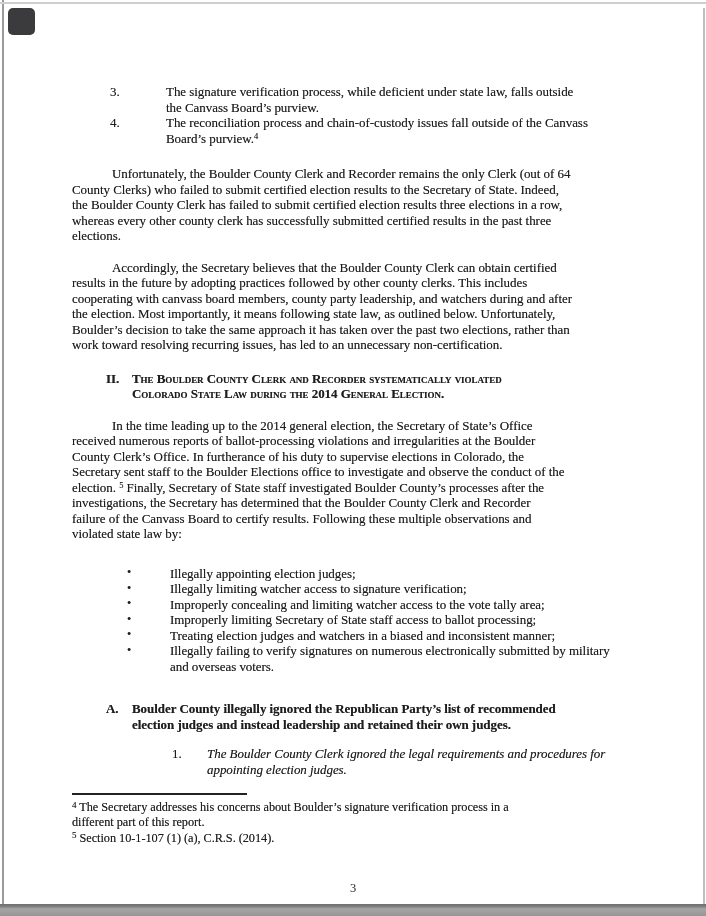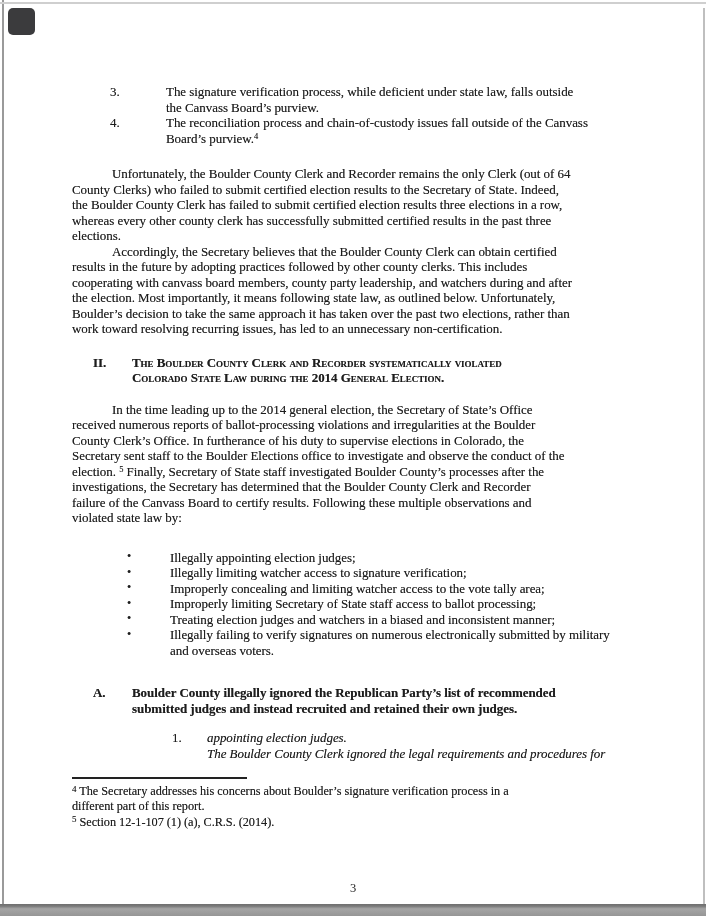--- a/index.html
+++ b/index.html
@@ -32,30 +32,30 @@
     text-shadow:0 0 0.45px rgba(10,10,10,0.5);
   }
   .ln{display:block;}
   .para{margin:0 0 0 0;}
   .para .lines.first .ln:first-child{padding-left:40px;}
   
   .nlist{margin-bottom:20px;}
   .nitem{position:relative;padding-left:94px;}
   .nitem .nnum{position:absolute;left:38px;top:0;}
   
-  .p1{margin-bottom:0;}
+  .p1{margin-bottom:16px;}
   .p2{margin-bottom:18px;}
   .h2{margin-bottom:16px;}
   .p3{margin-bottom:24px;}
   .blist{margin-bottom:27px;}
   .hA{margin-bottom:14px;}
   .sub1{margin-bottom:6px;}
   
   .h2,.hA{position:relative;padding-left:60px;font-weight:bold;}
-  .h2 .hlabel,.hA .hlabel{position:absolute;left:21px;top:0;}
+  .h2 .hlabel,.hA .hlabel{position:absolute;left:34px;top:0;}
   .h2{font-variant:small-caps;}
   
   .bitem{position:relative;padding-left:98px;}
   .bitem .bdot{position:absolute;left:55px;top:-0.5px;font-size:12px;}
   
   .sub1{position:relative;padding-left:135px;font-style:italic;}
   .sub1 .nnum{position:absolute;left:100px;top:0;font-style:normal;}
   
   sup.ref{font-size:8.5px;line-height:0;position:relative;top:-4px;vertical-align:baseline;}
   
@@ -131,35 +131,35 @@
         <span class="lines"><span class="ln">Treating election judges and watchers in a biased and inconsistent manner;</span></span>
       </div>
       <div class="bitem">
         <span class="bdot">•</span>
         <span class="lines"><span class="ln">Illegally failing to verify signatures on numerous electronically submitted by military</span><span class="ln">and overseas voters.</span></span>
       </div>
     </div>
 
     <div class="hA">
       <span class="hlabel">A.</span>
-      <span class="lines"><span class="ln">Boulder County illegally ignored the Republican Party’s list of recommended</span><span class="ln">submitted judges and instead recruited and retained their own judges.</span></span>
+      <span class="lines"><span class="ln">Boulder County illegally ignored the Republican Party’s list of recommended</span><span class="ln">election judges and instead leadership and retained their own judges.</span></span>
     </div>
 
     <div class="sub1">
       <span class="nnum">1.</span>
-      <span class="lines"><span class="ln">appointing election judges.</span><span class="ln">The Boulder County Clerk ignored the legal requirements and procedures for</span></span>
+      <span class="lines"><span class="ln">The Boulder County Clerk ignored the legal requirements and procedures for</span><span class="ln">appointing election judges.</span></span>
     </div>
 
     <div class="footnotes">
       <div class="fnrule"></div>
       <div class="fn">
         <span class="ln"><sup class="fnm">4</sup> <span>The Secretary addresses his concerns about Boulder’s signature verification process in a</span></span>
         <span class="ln">different part of this report.</span>
       </div>
       <div class="fn">
-        <span class="ln"><sup class="fnm">5</sup> <span>Section 12-1-107 (1) (a), C.R.S. (2014).</span></span>
+        <span class="ln"><sup class="fnm">5</sup> <span>Section 10-1-107 (1) (a), C.R.S. (2014).</span></span>
       </div>
     </div>
 
   </div>
 
   <div class="pageno">3</div>
 </div>
 
 </body></html>

